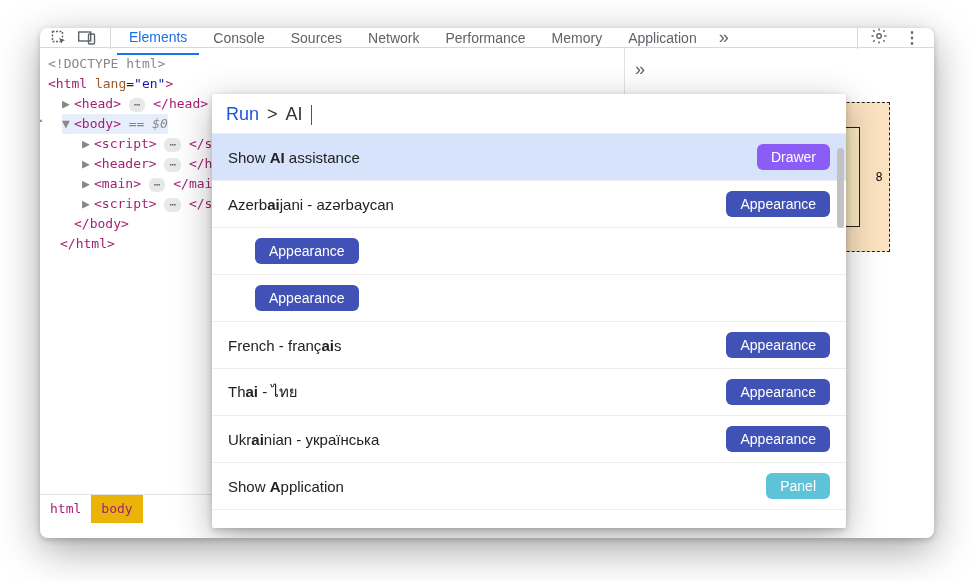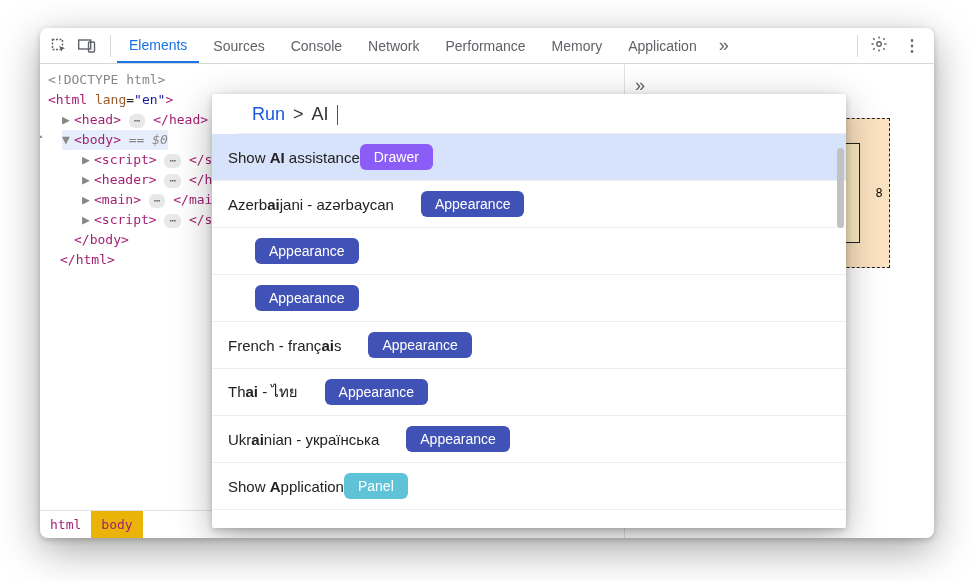--- a/index.html
+++ b/index.html
@@ -15,21 +15,21 @@
 .window {
   position: absolute;
   left: 40px; top: 28px;
   width: 894px; height: 510px;
   border-radius: 8px;
   background: #fff;
   box-shadow: 0 12px 40px rgba(0,0,0,0.35), 0 2px 6px rgba(0,0,0,0.2);
   overflow: hidden;
 }
 .tabbar {
-  height: 36px;
+  height: 20px;
   display: flex;
   align-items: center;
   border-bottom: 1px solid #d8d8d8;
   padding: 0 6px;
   gap: 2px;
 }
 .tb-icon {
   width: 26px; height: 26px;
   display: flex; align-items: center; justify-content: center;
   color: #5f6368;
@@ -178,21 +178,20 @@
   border-radius: 2px;
   box-shadow: 0 10px 36px rgba(0,0,0,0.3), 0 2px 6px rgba(0,0,0,0.2);
   display:flex; flex-direction:column;
   overflow:hidden;
 }
 .cmd-head {
   display:flex; align-items:center;
   padding: 10px 14px 8px;
   gap: 8px;
   border-bottom: 1px solid #eee;
-  margin-left: 26px;
 }
 .cmd-prompt {
   color:#1a57e0; font-size:18px;
 }
 .cmd-input {
   border:none; outline:none;
   font-size:18px; color:#222;
   flex:1;
   font-family: inherit;
 }
@@ -202,20 +201,21 @@
   background:#555;
 }
 .cmd-list {
   flex:1;
   overflow-y:auto;
 }
 .cmd-item {
   display:flex; align-items:center;
   padding: 10px 16px;
   border-bottom: 1px solid #eee;
+  justify-content: space-between;
   font-size: 15px;
 }
 .cmd-item.hl {
   background:#d7e3fb;
 }
 .cmd-label { color:#222; }
 .cmd-label b { font-weight:700; }
 .cmd-badge {
   padding: 5px 14px;
   border-radius: 6px;
@@ -243,22 +243,22 @@
       </svg>
     </div>
     <div class="tb-icon divider-after">
       <svg width="18" height="14" viewBox="0 0 18 14" fill="none" stroke="#5f6368" stroke-width="1.4">
         <rect x="0.7" y="1" width="12" height="9"></rect>
         <rect x="10.5" y="3" width="6" height="10" rx="1"></rect>
       </svg>
     </div>
     <div class="vline"></div>
     <div class="tab active">Elements</div>
+    <div class="tab">Console</div>
     <div class="tab">Sources</div>
-    <div class="tab">Console</div>
     <div class="tab">Network</div>
     <div class="tab">Performance</div>
     <div class="tab">Memory</div>
     <div class="tab">Application</div>
     <div class="tb-more">»</div>
     <div class="tb-spacer"></div>
     <div class="vline"></div>
     <div class="tb-gear">
       <svg width="18" height="18" viewBox="0 0 24 24" fill="none" stroke="#5f6368" stroke-width="1.8">
         <circle cx="12" cy="12" r="3"></circle>

